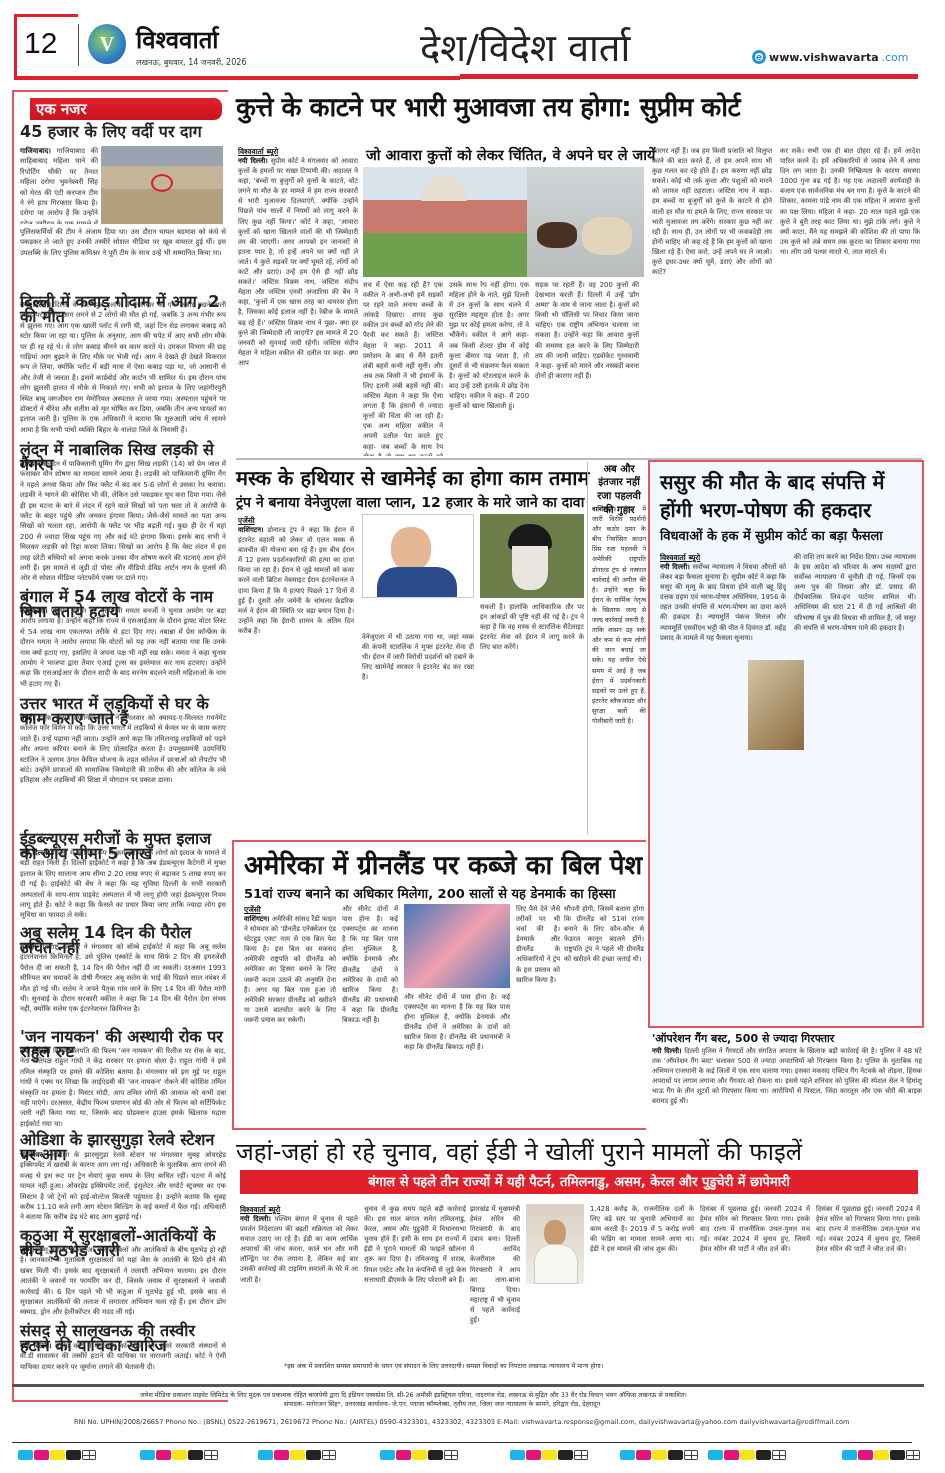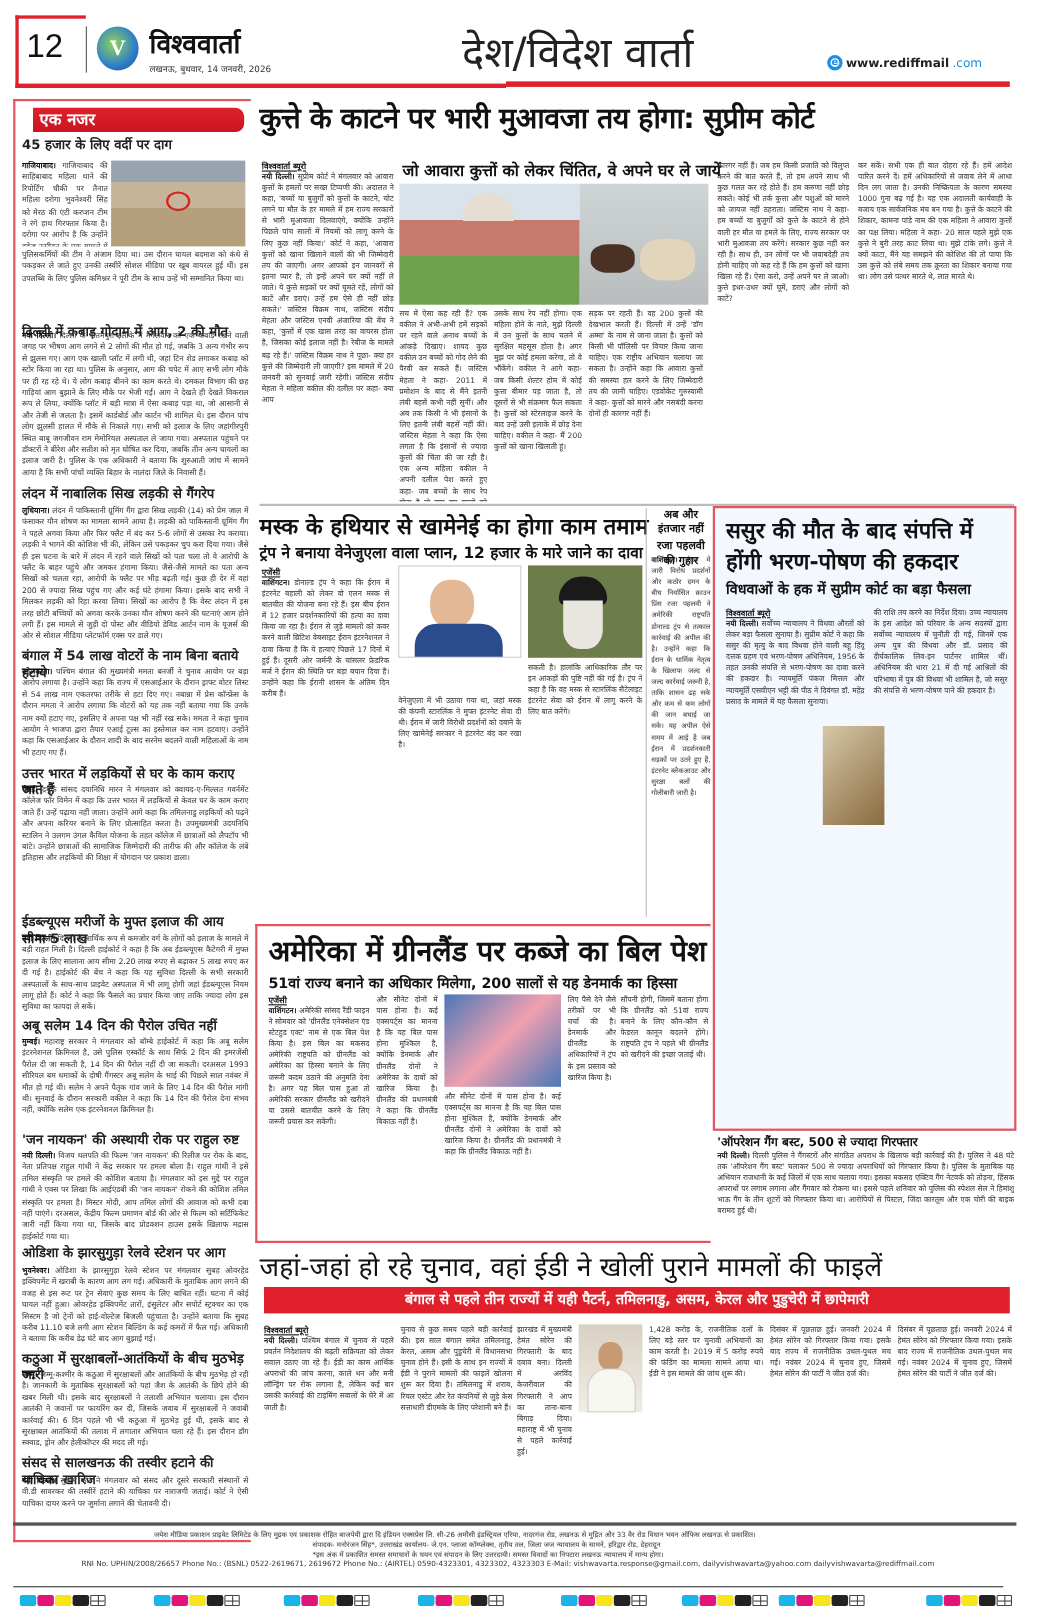--- a/index.html
+++ b/index.html
@@ -14,21 +14,21 @@
 .logo{left:88px;top:24px;width:38px;height:40px;border-radius:50%;background:radial-gradient(circle at 40% 40%,#8fd35a,#2f7fc9 60%,#1d4f8a);display:flex;align-items:center;justify-content:center;color:#fff;font-weight:bold;font-size:20px;font-family:"Liberation Serif",serif}
 .brand{left:136px;top:22px;font-size:24px;font-weight:bold;color:#111}
 .dateline{left:136px;top:56px;font-size:8px;color:#333}
 .section{left:420px;top:20px;font-size:38px;color:#222}
 .web{left:752px;top:50px;font-size:11px;font-weight:bold;color:#222;display:flex;align-items:center;gap:3px}
 .web .ie{width:14px;height:14px;border-radius:50%;border:3px solid #1e8fe0;color:#1e8fe0;font-size:9px;line-height:8px;text-align:center;font-weight:bold}
 .web .dom{color:#1e8fe0;font-weight:normal}
 
 .leftcol{left:12px;top:90px;width:216px;height:1312px;border:2px solid #e25560;border-right:none;border-bottom:2px solid #e25560}
 .ek{left:30px;top:98px;width:192px;height:22px;background:linear-gradient(#e0202a,#c91520);border-radius:0 8px 8px 0;color:#fff;font-weight:bold;font-size:15px;padding-left:6px;line-height:22px}
-.lh{font-size:12px;font-weight:bold;color:#222;left:20px;width:206px;line-height:15px}
+.lh{font-size:16px;font-weight:bold;color:#222;left:20px;width:206px;line-height:15px}
 .lp{font-size:7px;line-height:10.4px;color:#333;left:20px;width:206px;text-align:justify}
 .lp b{color:#111}
 .photo{background:#b5bcc5;overflow:hidden}
 
 .hd{color:#111;font-weight:bold}
 .col{font-size:6.8px;line-height:10.1px;color:#333;text-align:justify}
 .col b{color:#111}
 .byline{font-size:7.5px;font-weight:bold;text-decoration:underline;color:#111}
 .vsep{width:1px;background:#bbb}
 .hsep{height:2px;background:#bbb}
@@ -45,21 +45,21 @@
 <div class="abs pgno">12</div>
 <div class="abs pgsep"></div>
 <div class="abs logo">
     <span>V</span>
   </div>
 <div class="abs brand">विश्ववार्ता</div>
 <div class="abs dateline">लखनऊ,  बुधवार, 14 जनवरी, 2026</div>
 <div class="abs section">देश/विदेश वार्ता</div>
 <div class="abs web">
     <span class="ie">e</span>
-    <span>www.rediffmail</span>
+    <span>www.vishwavarta</span>
     <span class="dom">.com</span>
   </div>
 <div class="abs mast-line"></div>
 <div class="abs mast-line2"></div>
 
 <div class="abs leftcol"></div>
 <div class="abs ek">एक नजर</div>
 
 <div class="abs lh" style="top:124px">45 हजार के लिए वर्दी पर दाग</div>
 <div class="abs photo" style="left:101px;top:146px;width:122px;height:78px;background:linear-gradient(#9aa4b0 0 25%,#c6b49a 25% 55%,#b5a07e 55%)">
@@ -169,21 +169,21 @@
   <div class="abs" style="left:18px;top:16px;width:22px;height:26px;border-radius:45%;background:#c89a72"></div>
   <div class="abs" style="left:8px;top:40px;width:44px;height:40px;border-radius:18px 18px 0 0;background:#f7f7f2;border:1px solid #ccc"></div>
 </div>
 <div class="abs col" style="left:590px;top:1204px;width:104px;height:174px;overflow:hidden"><span>1,428 करोड़ के, राजनीतिक दलों के लिए बड़े स्तर पर चुनावी अभियानों का काम करती है। 2019 में 5 करोड़ रुपये की फंडिंग का मामला सामने आया था। ईडी ने इस मामले की जांच शुरू की।</span></div>
 <div class="abs col" style="left:700px;top:1204px;width:110px;height:174px;overflow:hidden"><span>दिसंबर में पूछताछ हुई। जनवरी 2024 में हेमंत सोरेन को गिरफ्तार किया गया। इसके बाद राज्य में राजनीतिक उथल-पुथल मच गई। नवंबर 2024 में चुनाव हुए, जिसमें हेमंत सोरेन की पार्टी ने जीत दर्ज की।</span></div>
 <div class="abs col" style="left:816px;top:1204px;width:104px;height:174px;overflow:hidden"><span>दिसंबर में पूछताछ हुई। जनवरी 2024 में हेमंत सोरेन को गिरफ्तार किया गया। इसके बाद राज्य में राजनीतिक उथल-पुथल मच गई। नवंबर 2024 में चुनाव हुए, जिसमें हेमंत सोरेन की पार्टी ने जीत दर्ज की।</span></div>
 
 <div class="abs" style="left:12px;top:1384px;width:912px;height:3px;background:#555"></div>
 <div class="abs" style="left:140px;top:1390px;width:790px;font-size:6.4px;color:#333;white-space:nowrap;overflow:hidden">जयेश मीडिया प्रकाशन प्राइवेट लिमिटेड के लिए मुद्रक एवं प्रकाशक रोहित बाजपेयी द्वारा दि इंडियन एक्सप्रेस लि. सी-26 अमौसी इंडस्ट्रियल एरिया, नादरगंज रोड, लखनऊ से मुद्रित और 33 वैर रोड विधान भवन ऑफिस लखनऊ से प्रकाशित।</div>
 <div class="abs" style="left:284px;top:1399px;font-size:6.4px;color:#333;white-space:nowrap">संपादक- मनोरंजन सिंह*, उत्तराखंड कार्यालय- जे.एन. प्लाजा कॉम्प्लेक्स, तृतीय तल, जिला जज न्यायालय के सामने, हरिद्वार रोड, देहरादून</div>
-<div class="abs" style="left:284px;top:1408px;font-size:6.4px;color:#333;white-space:nowrap">*इस अंक में प्रकाशित समस्त समाचारों के चयन एवं संपादन के लिए उत्तरदायी। समस्त विवादों का निपटारा लखनऊ न्यायालय में मान्य होगा।</div>
+<div class="abs" style="left:284px;top:1361px;font-size:6.4px;color:#333;white-space:nowrap">*इस अंक में प्रकाशित समस्त समाचारों के चयन एवं संपादन के लिए उत्तरदायी। समस्त विवादों का निपटारा लखनऊ न्यायालय में मान्य होगा।</div>
 <div class="abs" style="left:74px;top:1418px;font-size:6.6px;color:#333;white-space:nowrap">RNI No. UPHIN/2008/26657 Phone No.: (BSNL) 0522-2619671, 2619672 Phone No.: (AIRTEL) 0590-4323301, 4323302, 4323303  E-Mail: vishwavarta.response@gmail.com,  dailyvishwavarta@yahoo.com dailyvishwavarta@rediffmail.com</div>
 <div class="abs" style="left:12px;top:1442px;width:900px;height:1px;background:#333"></div>
 
 <div class="abs cmyk" style="left:18px;top:1450px">
     <span style="background:#1ab4e8"></span>
     <span style="background:#e2147a"></span>
     <span style="background:#f7e51a"></span>
     <span style="background:#222"></span>
     <span class="g"></span>
   </div>

